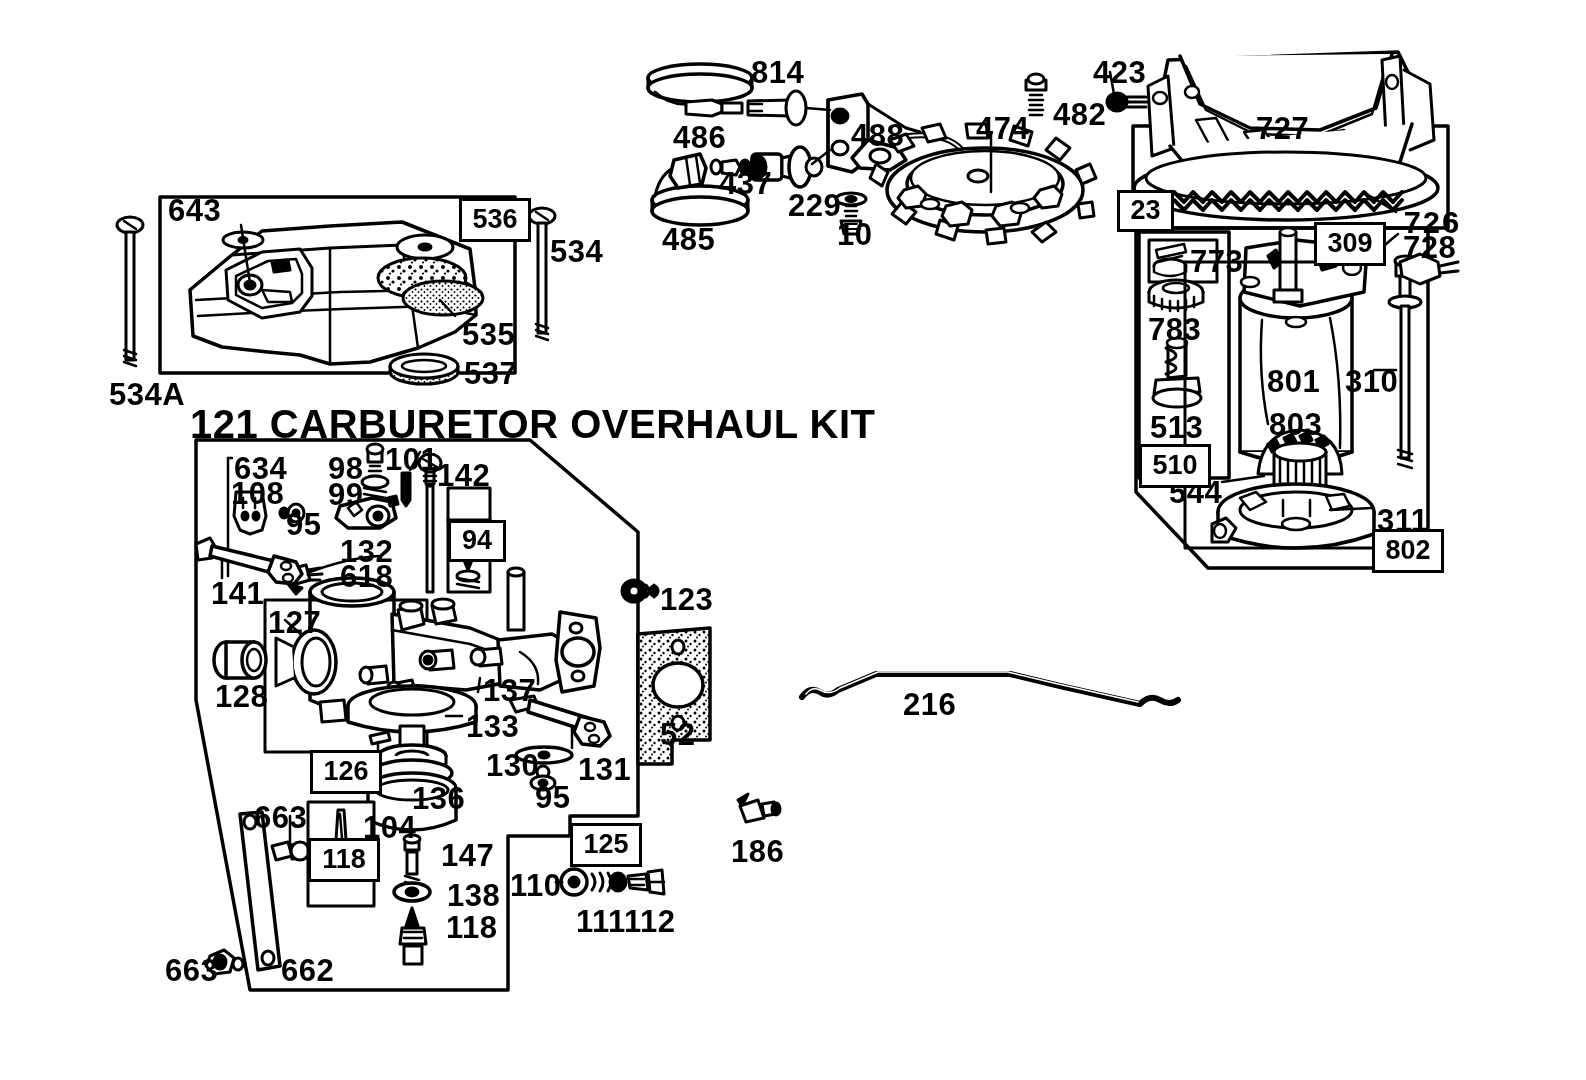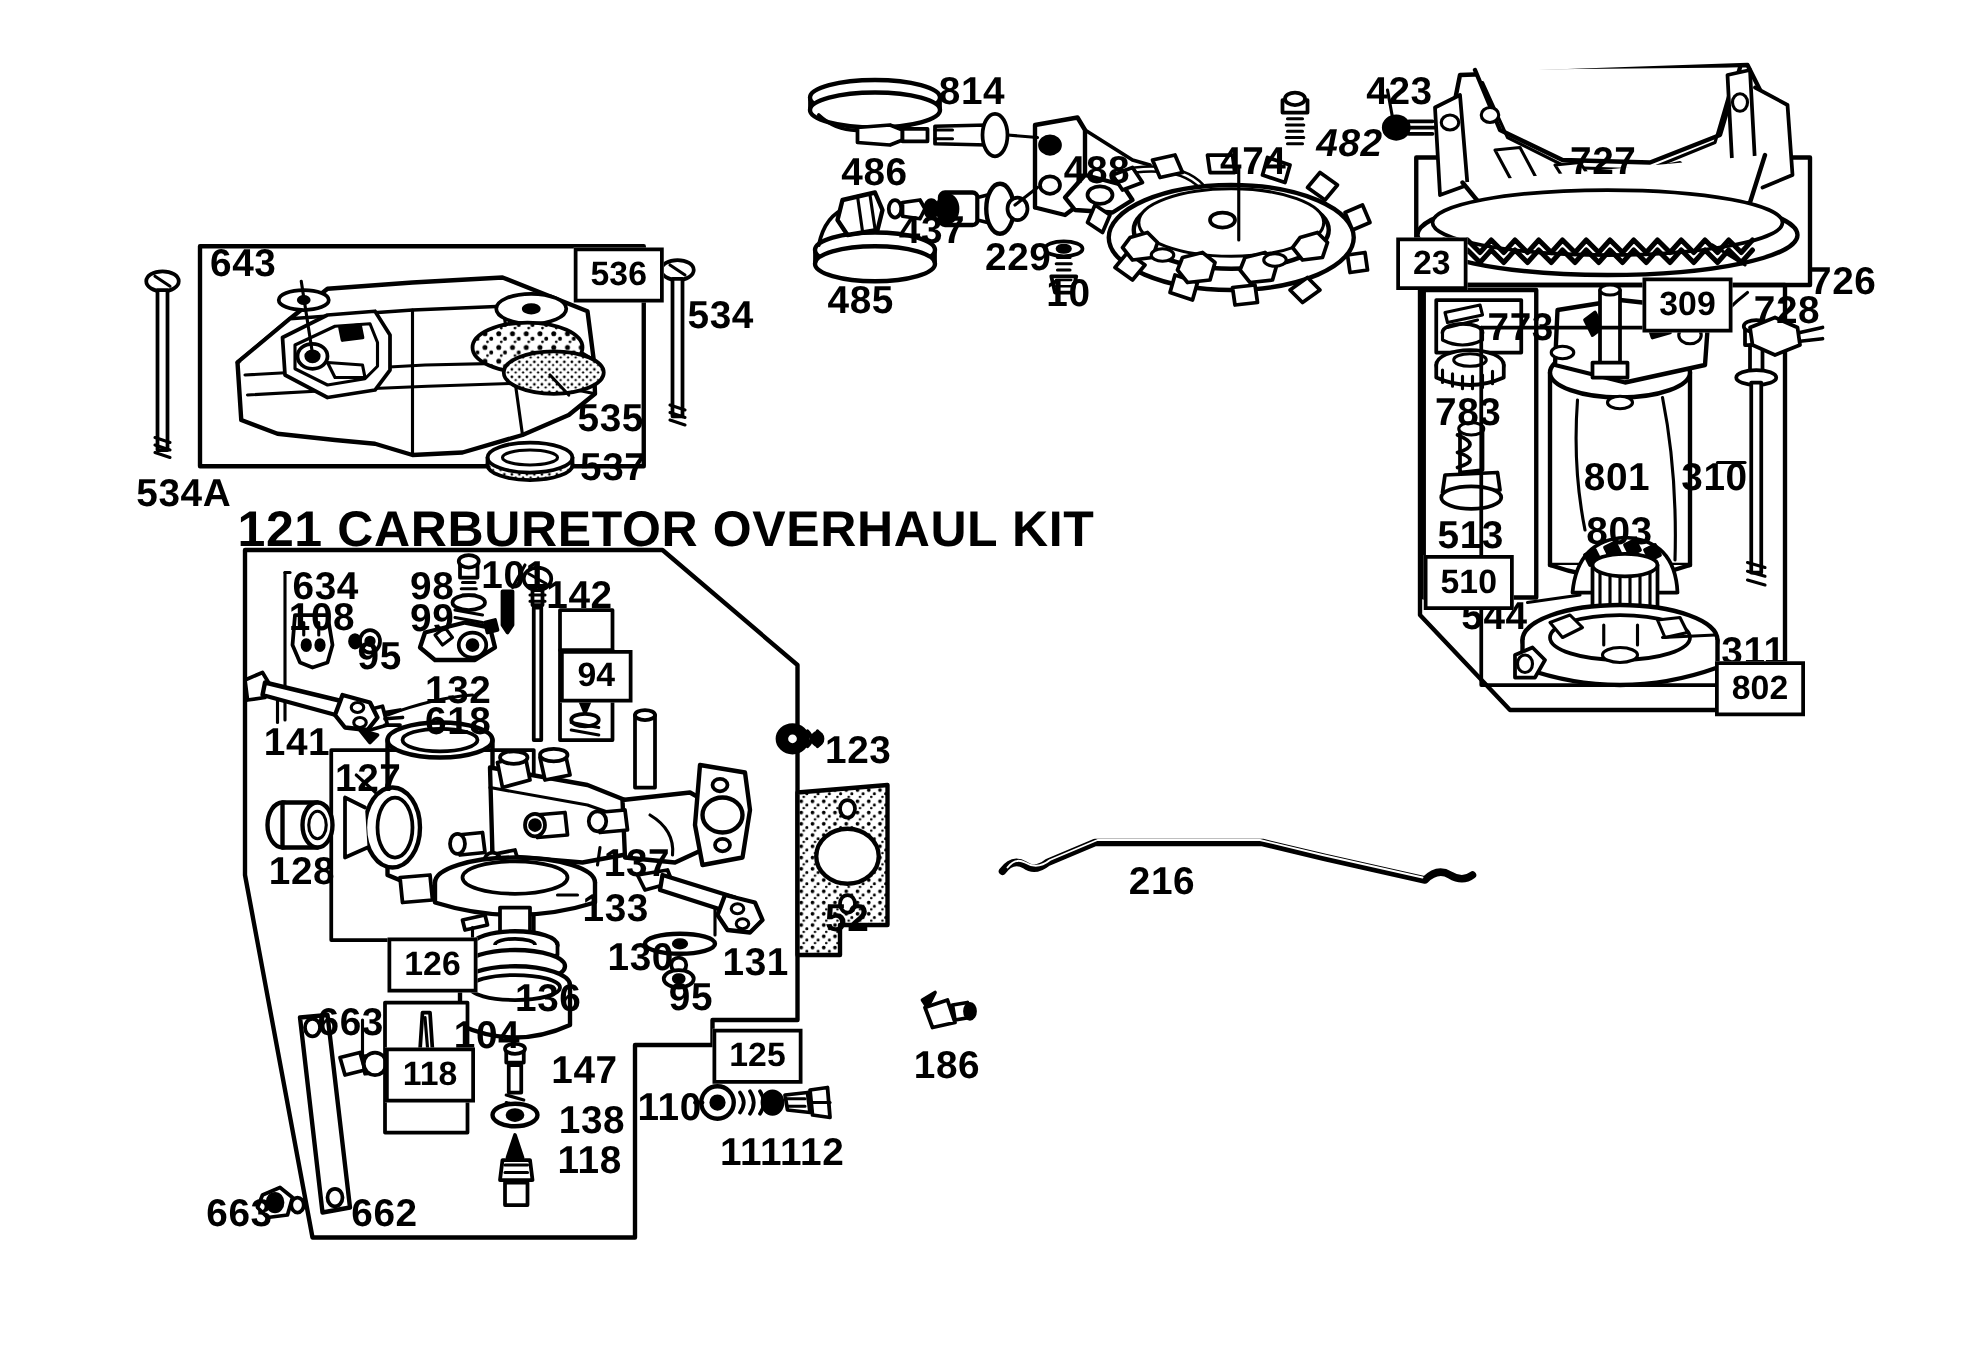--- a/index.html
+++ b/index.html
@@ -649,24 +649,24 @@
       <div class="lbl l31" style="left: 550px; top: 236px;">534</div>
       <div class="lbl l31" style="left: 109px; top: 379px;">534A</div>
       <div class="lbl l31" style="left: 751px; top: 57px;">814</div>
       <div class="lbl l31" style="left: 673px; top: 122px;">486</div>
       <div class="lbl l31" style="left: 719px; top: 168px;">437</div>
       <div class="lbl l31" style="left: 662px; top: 224px;">485</div>
       <div class="lbl l31" style="left: 851px; top: 83px; margin-top: 37px;">488</div>
       <div class="lbl l31" style="left: 788px; top: 190px;">229</div>
       <div class="lbl l31" style="left: 837px; top: 219px;">10</div>
       <div class="lbl l31" style="left: 976px; top: 113px;">474</div>
-      <div class="lbl l31" style="left: 1053px; top: 99px; font-style: italic;">482</div>
+      <div class="lbl l31" style="left: 1053px; top: 99px;">482</div>
       <div class="lbl l31" style="left: 1093px; top: 57px;">423</div>
       <div class="lbl l31" style="left: 1256px; top: 113px;">727</div>
-      <div class="lbl l31" style="left: 1448px; top: 209px;">726</div>
+      <div class="lbl l31" style="left: 1403px; top: 209px; font-family: Liberation Mono, monospace;">726</div>
       <div class="lbl l31" style="left: 1403px; top: 232px;">728</div>
       <div class="lbl l31" style="left: 1190px; top: 246px;">773</div>
       <div class="lbl l31" style="left: 1148px; top: 314px;">783</div>
       <div class="lbl l31" style="left: 1150px; top: 412px;">513</div>
       <div class="lbl l31" style="left: 1169px; top: 477px;">544</div>
       <div class="lbl l31" style="left: 1267px; top: 366px;">801</div>
       <div class="lbl l31" style="left: 1269px; top: 409px;">803</div>
       <div class="lbl l31" style="left: 1345px; top: 366px;">310</div>
       <div class="lbl l31" style="left: 1377px; top: 505px;">311</div>
       <div class="lbl l31" style="left: 234px; top: 453px;">634</div>

